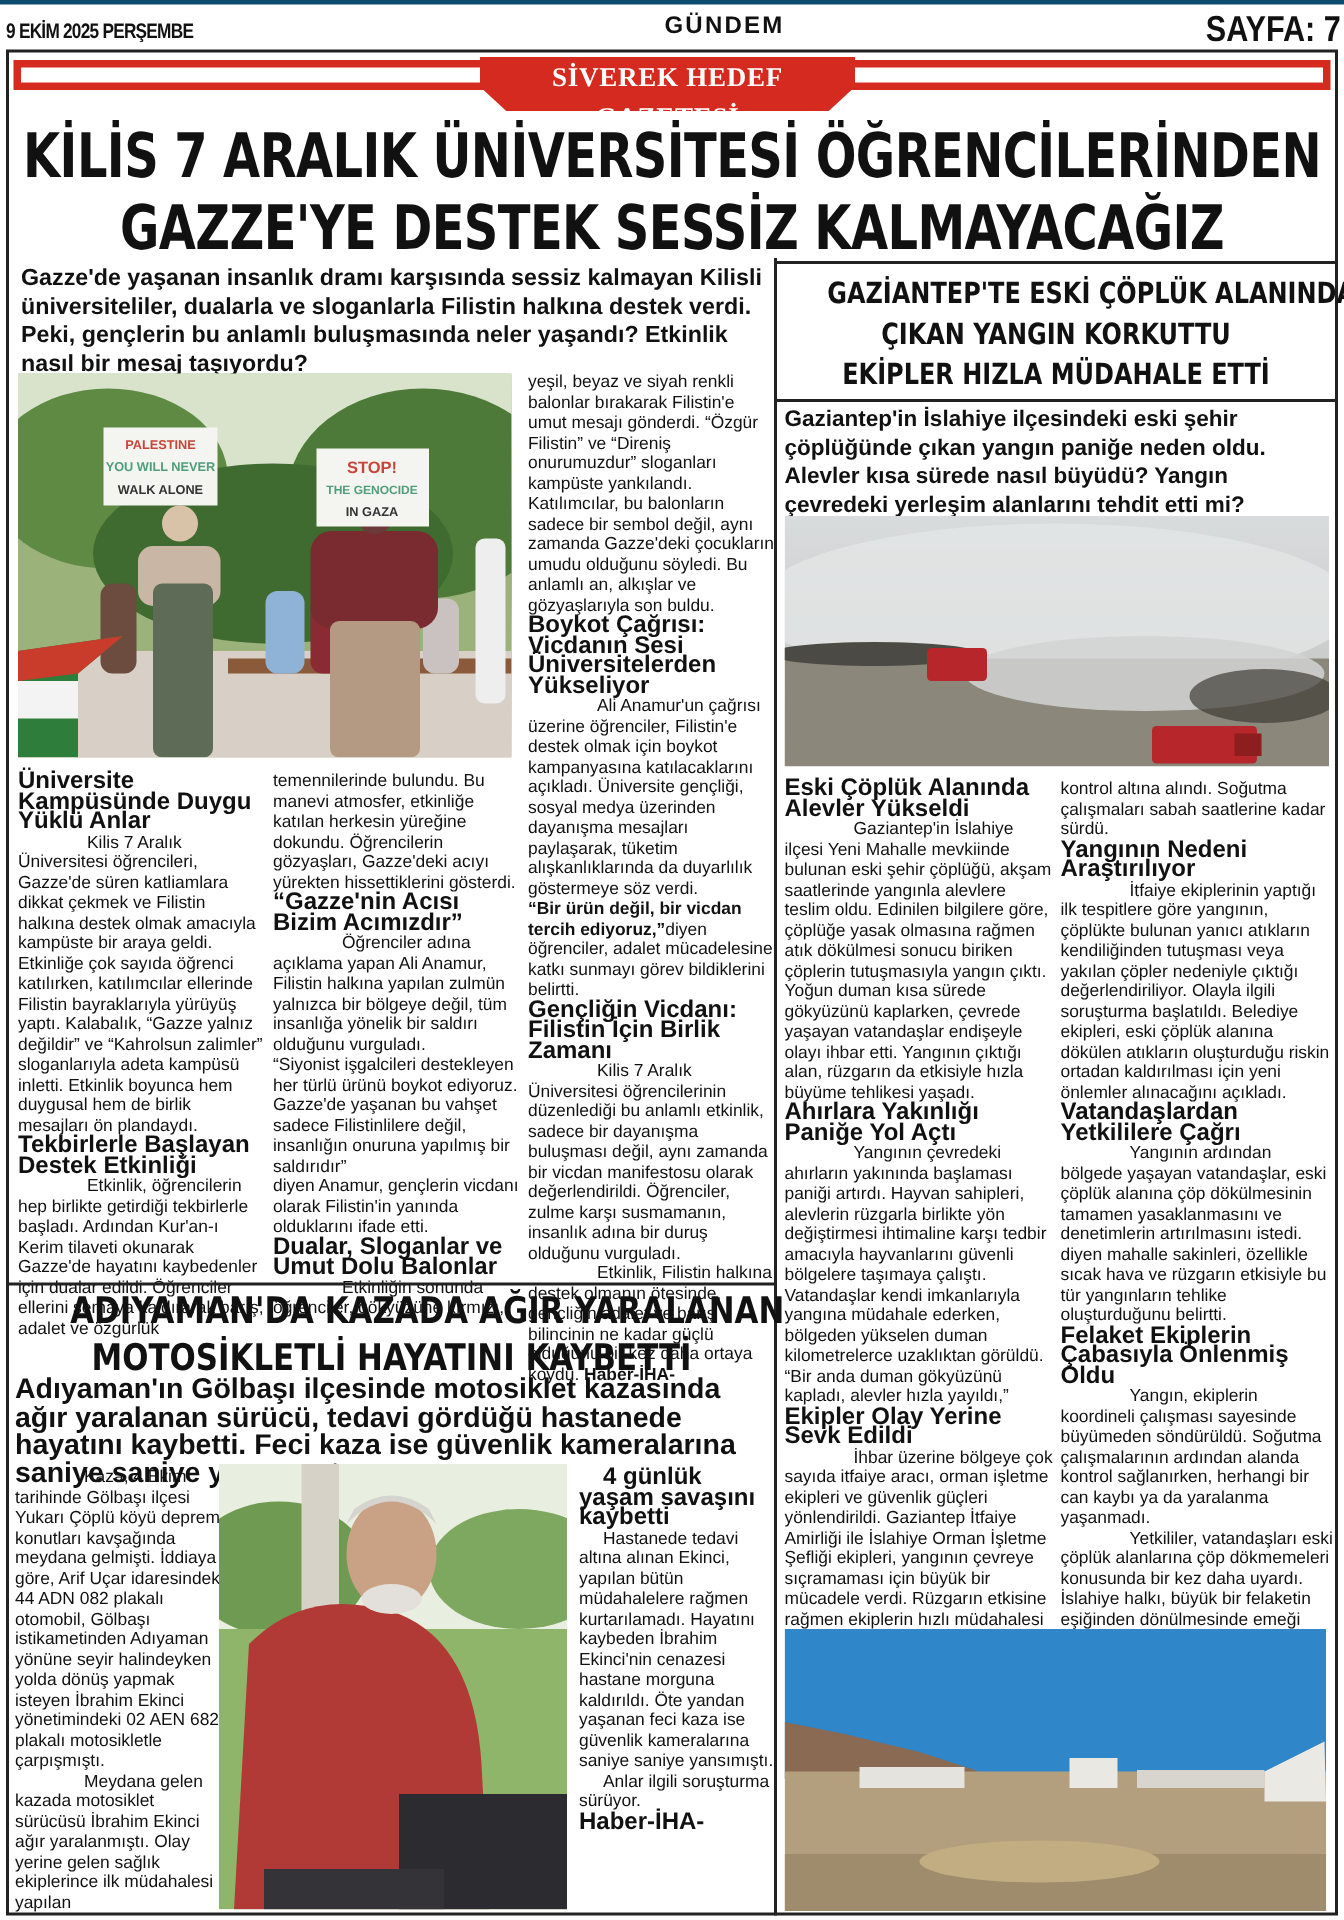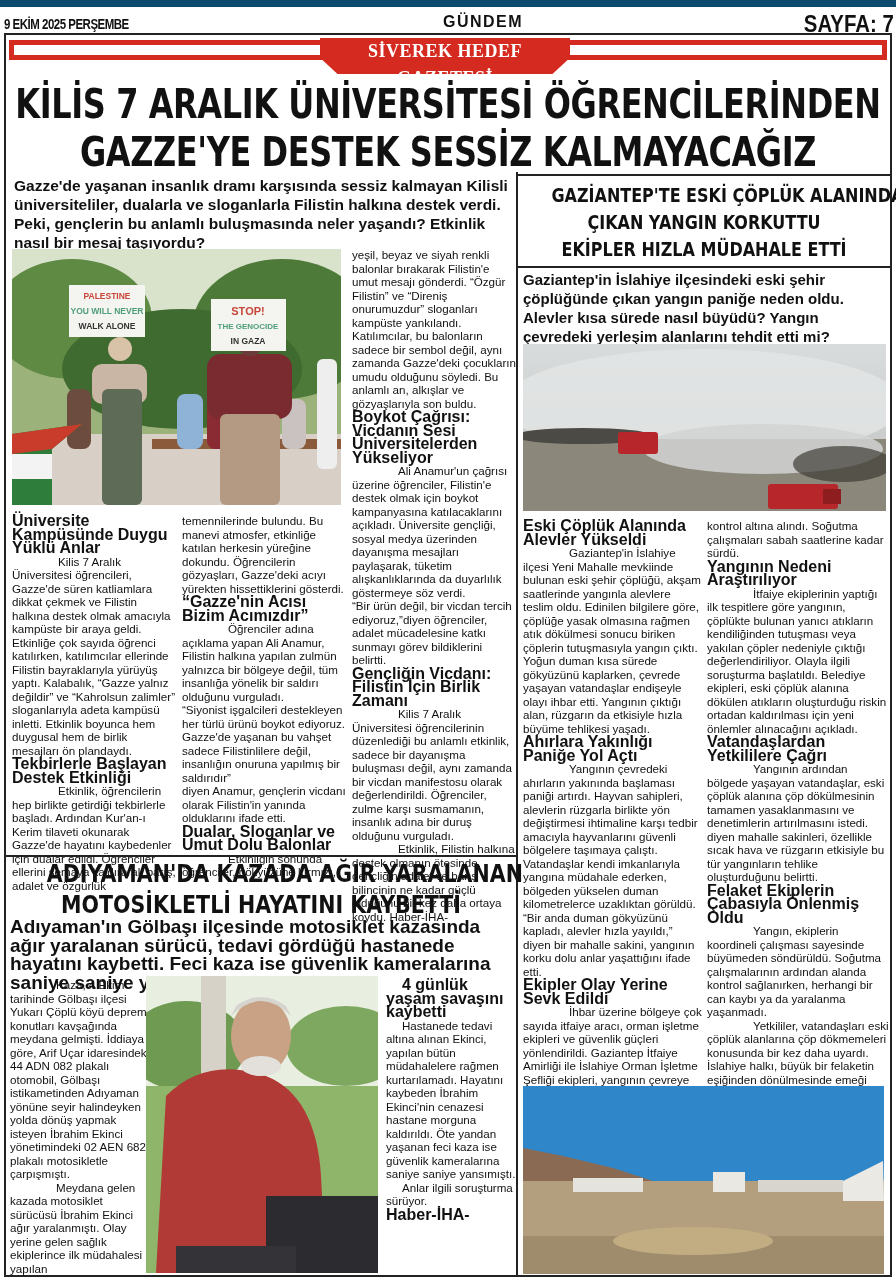--- a/index.html
+++ b/index.html
@@ -1,19 +1,19 @@
 <!DOCTYPE html>
 <html><head>
 <meta charset="utf-8">
 <style>
   * { box-sizing: border-box; margin: 0; padding: 0; }
   html, body { width: 896px; height: 1280px; background: #fff; overflow: hidden; }
   body { font-family: "Liberation Sans", sans-serif; color: #111; position: relative; }
 
-  .topbar { position: absolute; left: 0; top: 0; width: 896px; height: 32px; border-top: 7px solid #0c4a6e; }
+  .topbar { position: absolute; left: 0; top: 0; width: 896px; height: 32px; border-top: 3px solid #0c4a6e; }
   .topbar .date { position: absolute; left: 4px; top: 9px; font-size: 14px; font-weight: bold; letter-spacing: -0.6px; transform: scaleX(0.82); transform-origin: left; }
   .topbar .section { position: absolute; left: 11px; width: 896px; top: 6px; text-align: center; font-size: 16px; font-weight: bold; letter-spacing: 1.5px; padding-left: 48px; }
   .topbar .page { position: absolute; right: 2px; top: 3px; font-size: 24px; font-weight: bold; transform: scaleX(0.85); transform-origin: right; }
 
   .frame { position: absolute; left: 4px; top: 33px; width: 888px; height: 1244px; border: 2px solid #222; }
 
   .banner { position: absolute; left: 9px; top: 40px; width: 878px; height: 20px; background: #d42a1f; }
   .banner .inner { position: absolute; left: 5px; top: 5px; right: 5px; height: 10px; background: #fff; }
   .banner-tab { position: absolute; left: 320px; top: 38px; width: 250px; height: 36px; background: #d42a1f;
     clip-path: polygon(0 0, 100% 0, 100% 55%, 93% 100%, 7% 100%, 0 55%); }
@@ -21,21 +21,21 @@
 
   .headline-main { position: absolute; left: 8px; top: 80px; width: 880px; text-align: center; font-weight: bold; font-size: 41px; line-height: 48px; letter-spacing: -0.5px; font-family: "DejaVu Sans", sans-serif; transform: scaleX(0.78); transform-origin: center top; white-space: nowrap; }
   .headline-main div { margin-left: -130px; margin-right: -130px; }
 
   .lead { font-weight: bold; font-size: 15.5px; line-height: 19px; }
   .col { position: absolute; font-size: 11.6px; line-height: 13.5px; }
   .col p { margin: 0; }
   .col .sh { font-weight: bold; font-size: 16px; }
   .col .ind { text-indent: 46px; }
   .col .ind2 { text-indent: 16px; }
-  .col b { font-weight: normal; }
+  .col b { font-weight: bold; }
 
   .divider-v { position: absolute; background: #222; }
   .divider-h { position: absolute; background: #222; }
 
   .photo { position: absolute; overflow: hidden; }
 
   .sub-headline { position: absolute; text-align: center; font-weight: bold; font-family: "DejaVu Sans", sans-serif; white-space: nowrap; }
 </style>
 </head>
 <body>
@@ -162,21 +162,20 @@
     <rect x="300" y="145" width="18" height="15" fill="#8e1d20"></rect>
   </svg>
 </div>
 
 <div class="col" style="left:523px; top:519px; width:180px;">
   <p class="sh">Eski Çöplük Alanında Alevler Yükseldi</p>
   <p class="ind">Gaziantep'in İslahiye ilçesi Yeni Mahalle mevkiinde bulunan eski şehir çöplüğü, akşam saatlerinde yangınla alevlere teslim oldu. Edinilen bilgilere göre, çöplüğe yasak olmasına rağmen atık dökülmesi sonucu biriken çöplerin tutuşmasıyla yangın çıktı. Yoğun duman kısa sürede gökyüzünü kaplarken, çevrede yaşayan vatandaşlar endişeyle olayı ihbar etti. Yangının çıktığı alan, rüzgarın da etkisiyle hızla büyüme tehlikesi yaşadı.</p>
   <p class="sh">Ahırlara Yakınlığı Paniğe Yol Açtı</p>
   <p class="ind">Yangının çevredeki ahırların yakınında başlaması paniği artırdı. Hayvan sahipleri, alevlerin rüzgarla birlikte yön değiştirmesi ihtimaline karşı tedbir amacıyla hayvanlarını güvenli bölgelere taşımaya çalıştı. Vatandaşlar kendi imkanlarıyla yangına müdahale ederken, bölgeden yükselen duman kilometrelerce uzaklıktan görüldü.</p>
   <p>“Bir anda duman gökyüzünü kapladı, alevler hızla yayıldı,”</p>
-  <p>diyen bir mahalle sakini, yangının korku dolu anlar yaşattığını ifade etti.</p>
   <p class="sh">Ekipler Olay Yerine Sevk Edildi</p>
   <p class="ind">İhbar üzerine bölgeye çok sayıda itfaiye aracı, orman işletme ekipleri ve güvenlik güçleri yönlendirildi. Gaziantep İtfaiye Amirliği ile İslahiye Orman İşletme Şefliği ekipleri, yangının çevreye sıçramaması için büyük bir mücadele verdi. Rüzgarın etkisine rağmen ekiplerin hızlı müdahalesi sayesinde yangın kısa sürede</p>
 </div>
 
 <div class="col" style="left:707px; top:519px; width:182px;">
   <p>kontrol altına alındı. Soğutma çalışmaları sabah saatlerine kadar sürdü.</p>
   <p class="sh">Yangının Nedeni Araştırılıyor</p>
   <p class="ind">İtfaiye ekiplerinin yaptığı ilk tespitlere göre yangının, çöplükte bulunan yanıcı atıkların kendiliğinden tutuşması veya yakılan çöpler nedeniyle çıktığı değerlendiriliyor. Olayla ilgili soruşturma başlatıldı. Belediye ekipleri, eski çöplük alanına dökülen atıkların oluşturduğu riskin ortadan kaldırılması için yeni önlemler alınacağını açıkladı.</p>
   <p class="sh">Vatandaşlardan Yetkililere Çağrı</p>
   <p class="ind">Yangının ardından bölgede yaşayan vatandaşlar, eski çöplük alanına çöp dökülmesinin tamamen yasaklanmasını ve denetimlerin artırılmasını istedi.</p>

